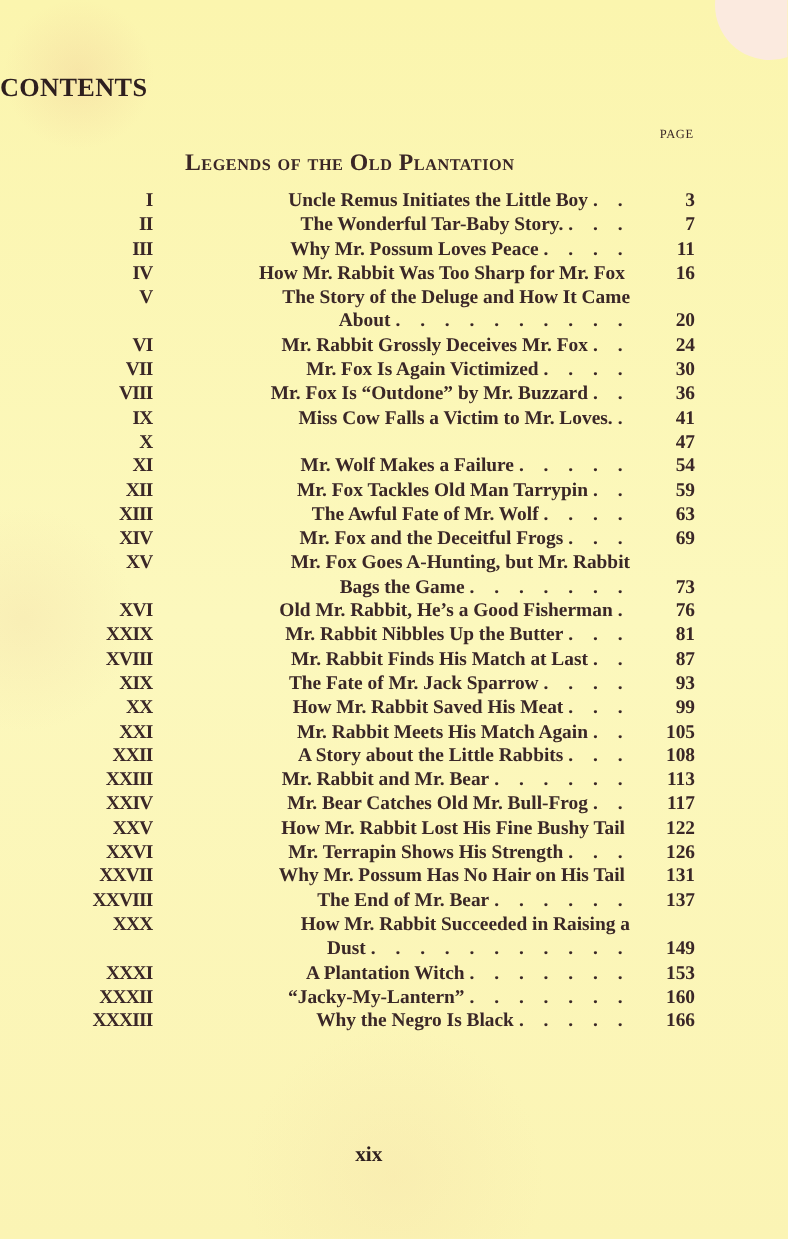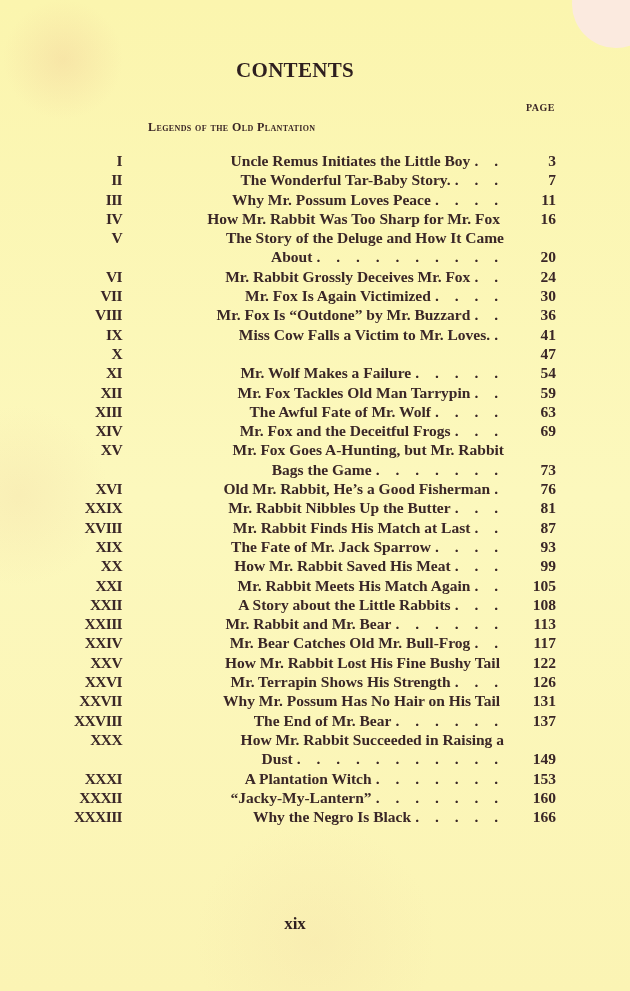--- a/index.html
+++ b/index.html
@@ -34,43 +34,42 @@
       left: 0;
       top: 0;
       width: 630px;
       height: 991px;
     }
     .title {
       position: absolute;
       left: 0;
       width: 590px;
       top: 58px;
-      text-align: center;
       font-family: "Liberation Serif", serif;
       font-size: 21px;
       font-weight: bold;
       letter-spacing: 0.3px;
       color: #2e1f1f;
     }
     .page-col-label {
       position: absolute;
       right: 75px;
       top: 102px;
       font-family: "Liberation Serif", serif;
       font-size: 10px;
-      font-weight: bold;
+      font-weight: normal;
       letter-spacing: 0.5px;
       color: #3a2626;
     }
     .section-title {
       position: absolute;
       left: 148px;
       top: 120px;
       font-family: "Liberation Serif", serif;
-      font-size: 12px;
+      font-size: 19px;
       font-weight: bold;
       font-variant: small-caps;
       letter-spacing: 0.4px;
       color: #3a2626;
     }
     .toc {
       position: absolute;
       left: 0;
       top: 151px;
       width: 630px;

